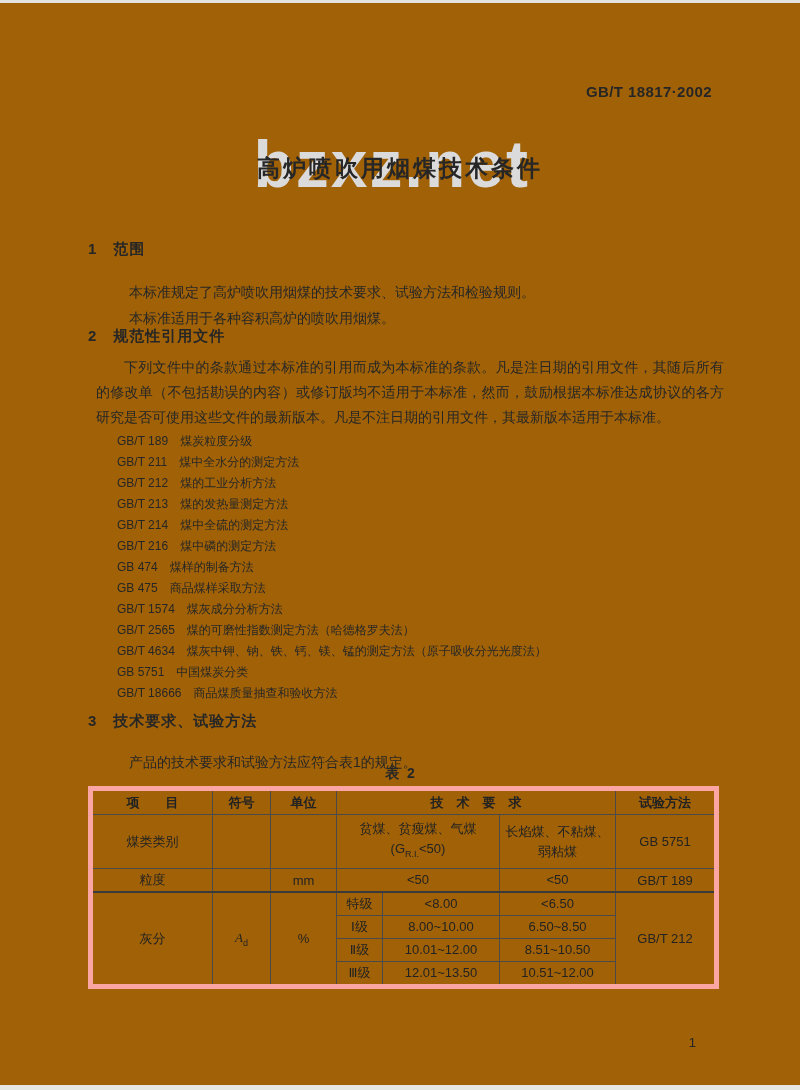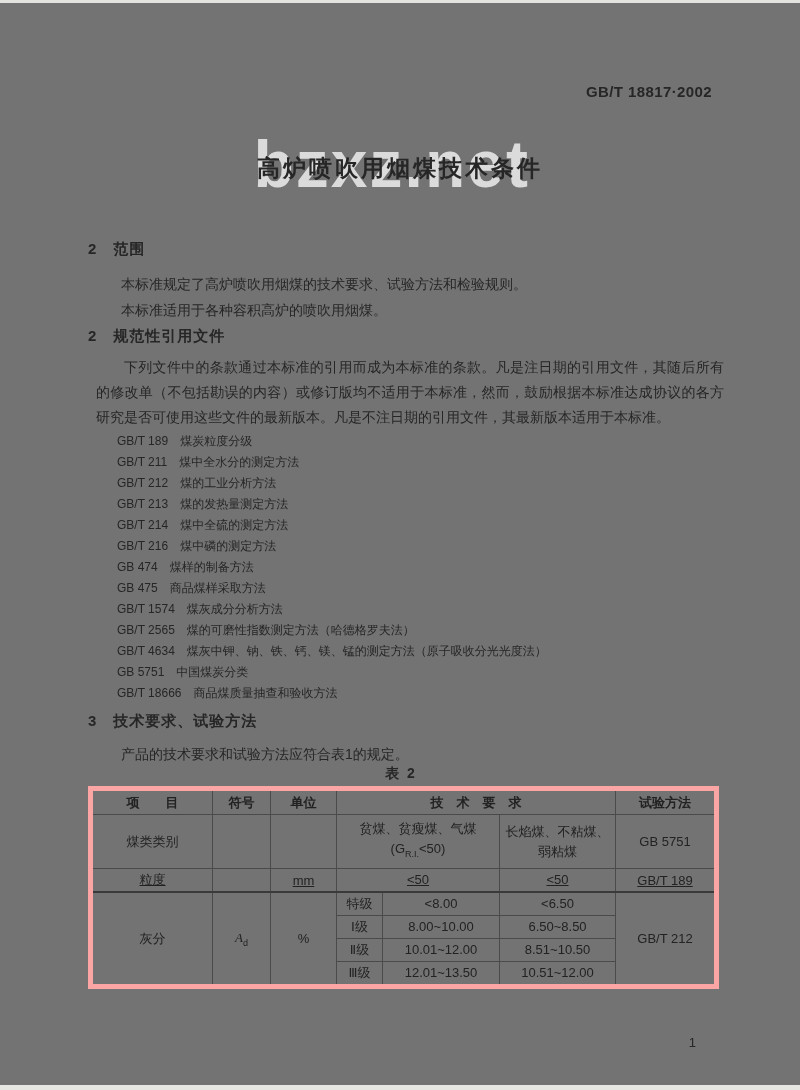--- a/index.html
+++ b/index.html
@@ -1,21 +1,21 @@
 <!DOCTYPE html>
 <html><head>
 <meta charset="utf-8">
 <style>
   * { box-sizing: border-box; }
   html,body { margin:0; padding:0; background:#d9d9d9; }
   .page {
     position: relative;
     width: 800px; height: 1090px;
     margin: 0 auto;
-    background: #737373;
+    background: #a16207;
     color: #262626;
     font-family: "Liberation Sans", "DejaVu Sans", sans-serif;
     overflow: hidden;
   }
   .scan-edge-top { position:absolute; top:0; left:0; right:0; height:3px; background:#e3e3e0; }
   .scan-edge-bottom { position:absolute; bottom:0; left:0; right:0; height:5px; background:#e6e6e3; }
 
   .doc-number {
     position:absolute; top:83px; right:88px;
     font-size:15px; font-weight:bold; letter-spacing:0.4px;
@@ -31,21 +31,21 @@
     margin:0; text-align:center; z-index:1;
     font-size:23px; font-weight:bold; letter-spacing:3px;font-family:Liberation Serif, serif;
   }
   .h {
     position:absolute; left:88px; margin:0;
     font-size:15px; font-weight:bold; letter-spacing:1px;
   }
   .s1h { top:240px; }
   .s2h { top:327px; }
   .s3h { top:712px; }
-  .p { position:absolute; left:117px; margin:4px; font-size:14px; }
+  .p { position:absolute; left:117px; margin:12px; font-size:14px; }
   .s1p1 { top:272px; }
   .s1p2 { top:298px; }
   .s3p1 { top:742px; }
   .intro {
     position:absolute; left:96px; top:355px; width:628px; margin:0;
     font-size:14px; line-height:25px; text-indent:2em; text-align:justify;
   }
   .refs { position:absolute; left:117px; top:431px; font-size:12px; }
   .ref  { height:21px; line-height:21px; white-space:nowrap; }
 
@@ -61,21 +61,21 @@
   }
   .tbl th, .tbl td {
     border:1px solid #4a4a4a;
     padding:1px 4px;
     text-align:center; vertical-align:middle;
     overflow:hidden;
   }
   .tbl th { font-weight:bold; }
   tr.h-row   { height:26px; }
   tr.coal-row{ height:54px;margin-top:20px; }
-  tr.size-row{ height:14px;text-decoration:underline; }
+  tr.size-row{ height:14px; }
   tr.size-row td { border-bottom:2px solid #3a3a3a; }
   tr.ash-row { height:22px; }
   .ta-l { text-align:left; padding-left:8px; }
   .tech-cell { text-align:left; padding-left:6px; line-height:20px; }
   sub { font-size:9px; }
   .sym i { font-style:italic; font-family:"Liberation Serif", serif; }
   .page-number {
     position:absolute; right:104px; bottom:40px;
     font-size:13px;
   }
@@ -83,21 +83,21 @@
 </head>
 <body>
 
 <div class="page">
   <div class="scan-edge-top"></div>
 
   <div class="doc-number">GB/T 18817·2002</div>
   <div class="watermark">bzxz.net</div>
   <h1 class="title">高炉喷吹用烟煤技术条件</h1>
 
-  <h2 class="h s1h">2　范围</h2>
+  <h2 class="h s1h">1　范围</h2>
   <p class="p s1p1">本标准规定了高炉喷吹用烟煤的技术要求、试验方法和检验规则。</p>
   <p class="p s1p2">本标准适用于各种容积高炉的喷吹用烟煤。</p>
 
   <h2 class="h s2h">2　规范性引用文件</h2>
   <p class="intro">下列文件中的条款通过本标准的引用而成为本标准的条款。凡是注日期的引用文件，其随后所有的修改单（不包括勘误的内容）或修订版均不适用于本标准，然而，鼓励根据本标准达成协议的各方研究是否可使用这些文件的最新版本。凡是不注日期的引用文件，其最新版本适用于本标准。</p>
 
   <div class="refs">
     <div class="ref">GB/T 189　煤炭粒度分级</div>
     <div class="ref">GB/T 211　煤中全水分的测定方法</div>
     <div class="ref">GB/T 212　煤的工业分析方法</div>

